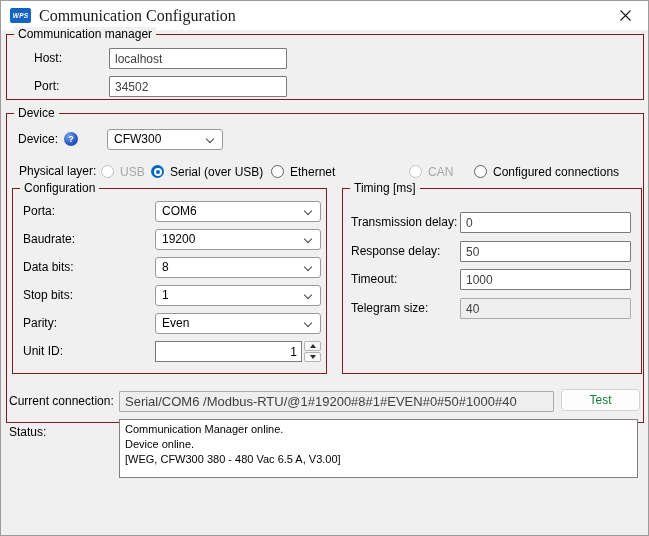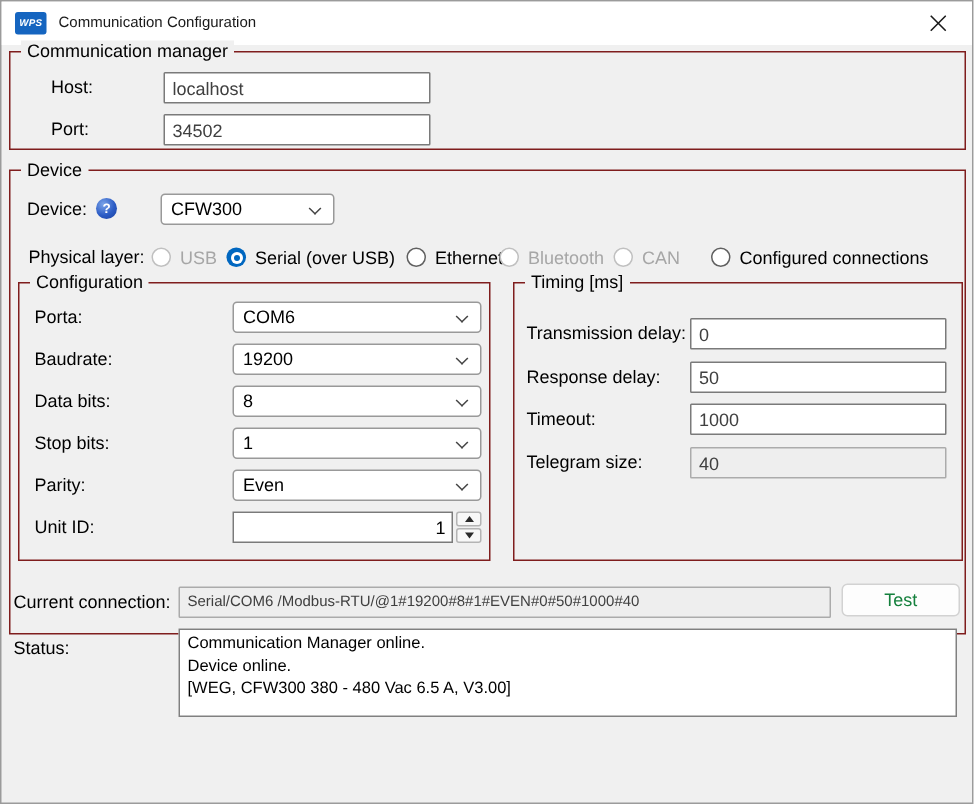--- a/index.html
+++ b/index.html
@@ -17,40 +17,40 @@
     background:var(--titlebar-bg,#ffffff);
     display:flex; align-items:center; padding-left:9px;
   }
   .wps-icon {
     width:21px; height:15px; border-radius:2px;
     background:var(--wps-logo-bg,#1565c0);
     color:#fff; font-size:6.5px; font-weight:bold; font-style:italic;
     display:flex; align-items:center; justify-content:center;
     margin-right:8px; letter-spacing:.2px;
   }
-  .win-title { font-size:10px; color:#191919; }
+  .win-title { font-size:16px; color:#191919;font-family:Liberation Serif, serif; }
   .close-btn {
     position:absolute; right:0; top:0; width:45px; height:29px;
     display:flex; align-items:center; justify-content:center; cursor:default;
   }
   
   .group { position:absolute; border:1px solid #7f1d1d; }
   .group-label {
     position:absolute; top:-8px; left:7px; background:var(--dialog-bg,#f0f0f0);
     padding:0 4px; line-height:15px; white-space:nowrap;
   }
   .lbl { position:absolute; line-height:21px; white-space:nowrap; }
   
   .tb {
     position:absolute; height:21px; background:#fff;
     border:1px solid #7a7a7a; border-radius:1px;
     font-family:"Liberation Sans",sans-serif; font-size:12px; color:#404040;
     padding:0 0 0 5px; outline:none;
   }
-  .tb.small-font { font-size:10px; }
+  .tb.small-font { font-size:13px; }
   .tb.readonly { background:var(--readonly-bg,#eeeeee); border-color:#ababab; }
   .combo {
     position:absolute; height:21px; background:#fff;
     border:1px solid #999999; border-radius:3px; cursor:default;
   }
   .combo-val { position:absolute; left:6px; top:0; line-height:19px; }
   .chev {
     position:absolute; right:9px; top:6px; width:6px; height:6px;
     border-right:1.3px solid #454545; border-bottom:1.3px solid #454545;
     transform:rotate(45deg);
@@ -130,24 +130,20 @@
       <span class="radio"></span>
       <span class="radio-lbl">USB</span>
     </div>
     <div class="radio-item checked" style="left:144px;">
       <span class="radio"></span>
       <span class="radio-lbl">Serial (over USB)</span>
     </div>
     <div class="radio-item" style="left:264px;">
       <span class="radio"></span>
       <span class="radio-lbl">Ethernet</span>
-    </div>
-    <div class="radio-item disabled" style="left:326px;">
-      <span class="radio"></span>
-      <span class="radio-lbl">Bluetooth</span>
     </div>
     <div class="radio-item disabled" style="left:402px;">
       <span class="radio"></span>
       <span class="radio-lbl">CAN</span>
     </div>
     <div class="radio-item" style="left:467px;">
       <span class="radio"></span>
       <span class="radio-lbl">Configured connections</span>
     </div>
 

